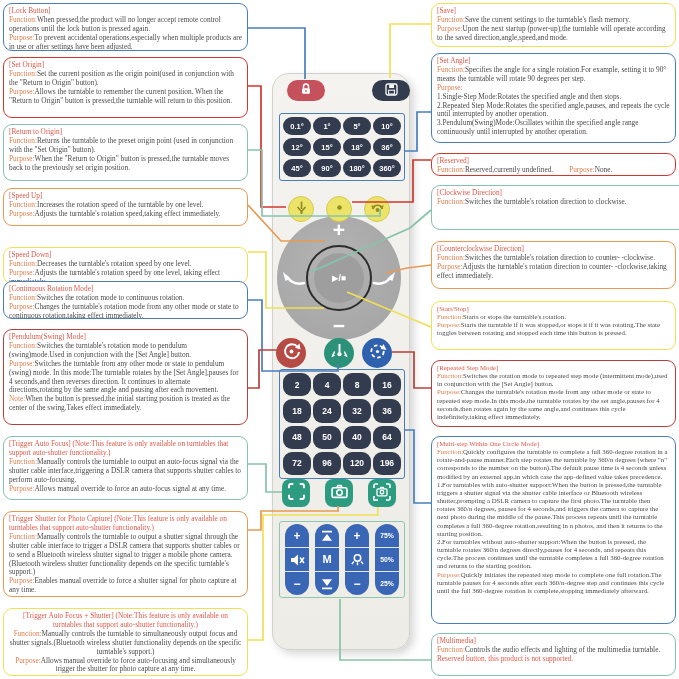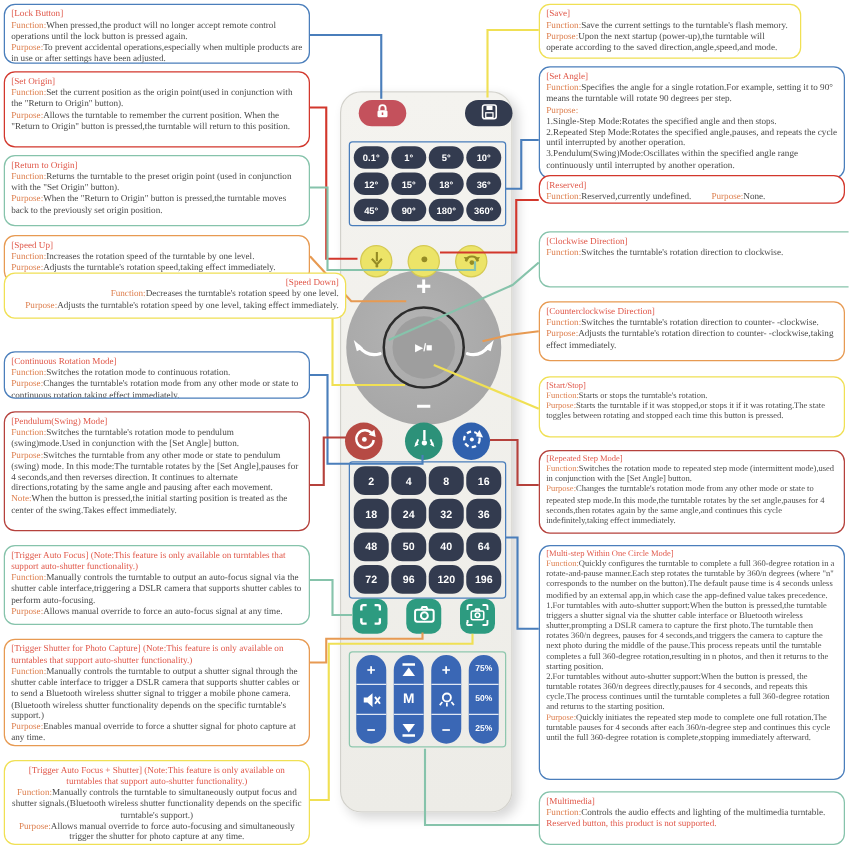--- a/index.html
+++ b/index.html
@@ -281,21 +281,21 @@
     <div class="abox" style="left: 3px; top: 124px; width: 245px; height: 57px; border-color: rgb(134, 195, 171);">
       <div class="atitle">[Return to Origin]</div>
       <div class="para"><span class="lbl">Function:</span>Returns the turntable to the preset origin point (used in conjunction with the "Set Origin" button).</div>
       <div class="para"><span class="lbl">Purpose:</span>When the "Return to Origin" button is pressed,the turntable moves back to the previously set origin position.</div>
     </div>
     <div class="abox" style="left: 3px; top: 188px; width: 245px; height: 38px; border-color: rgb(231, 154, 82);">
       <div class="atitle">[Speed Up]</div>
       <div class="para"><span class="lbl">Function:</span>Increases the rotation speed of the turntable by one level.</div>
       <div class="para"><span class="lbl">Purpose:</span>Adjusts the turntable's rotation speed,taking effect immediately.</div>
     </div>
-    <div class="abox" style="left: 3px; top: 218px; width: 274px; height: 37px; border-color: rgb(240, 224, 84); text-align: right;">
+    <div class="abox" style="left: 3px; top: 247px; width: 245px; height: 37px; border-color: rgb(240, 224, 84);">
       <div class="atitle">[Speed Down]</div>
       <div class="para"><span class="lbl">Function:</span>Decreases the turntable's rotation speed by one level.</div>
       <div class="para"><span class="lbl">Purpose:</span>Adjusts the turntable's rotation speed by one level, taking effect immediately.</div>
     </div>
     <div class="abox" style="left: 3px; top: 281px; width: 245px; height: 38px; border-color: rgb(74, 126, 187);">
       <div class="atitle">[Continuous Rotation Mode]</div>
       <div class="para"><span class="lbl">Function:</span>Switches the rotation mode to continuous rotation.</div>
       <div class="para"><span class="lbl">Purpose:</span>Changes the turntable's rotation mode from any other mode or state to continuous rotation,taking effect immediately.</div>
     </div>
     <div class="abox" style="left: 3px; top: 329px; width: 245px; height: 96px; border-color: rgb(181, 65, 60);">
@@ -312,34 +312,34 @@
     <div class="abox" style="left: 3px; top: 511px; width: 245px; height: 86px; border-color: rgb(231, 154, 82);">
       <div class="atitle">[Trigger Shutter for Photo Capture] (Note:This feature is only available on turntables that support auto-shutter functionality.)</div>
       <div class="para"><span class="lbl">Function:</span>Manually controls the turntable to output a shutter signal through the shutter cable interface to trigger a DSLR camera that supports shutter cables or to send a Bluetooth wireless shutter signal to trigger a mobile phone camera.(Bluetooth wireless shutter functionality depends on the specific turntable's support.)</div>
       <div class="para"><span class="lbl">Purpose:</span>Enables manual override to force a shutter signal for photo capture at any time.</div>
     </div>
     <div class="abox" style="left: 3px; top: 608px; width: 245px; height: 68px; border-color: rgb(240, 224, 84); text-align: center;">
       <div class="atitle">[Trigger Auto Focus + Shutter] (Note:This feature is only available on turntables that support auto-shutter functionality.)</div>
       <div class="para"><span class="lbl">Function:</span>Manually controls the turntable to simultaneously output focus and shutter signals.(Bluetooth wireless shutter functionality depends on the specific turntable's support.)</div>
       <div class="para"><span class="lbl">Purpose:</span>Allows manual override to force auto-focusing and simultaneously trigger the shutter for photo capture at any time.</div>
     </div>
-    <div class="abox" style="left: 431px; top: 3px; width: 210px; height: 44px; border-color: rgb(240, 224, 84);">
+    <div class="abox" style="left: 431px; top: 3px; width: 245px; height: 44px; border-color: rgb(240, 224, 84);">
       <div class="atitle">[Save]</div>
       <div class="para"><span class="lbl">Function:</span>Save the current settings to the turntable's flash memory.</div>
       <div class="para"><span class="lbl">Purpose:</span>Upon the next startup (power-up),the turntable will operate according to the saved direction,angle,speed,and mode.</div>
     </div>
     <div class="abox" style="left: 431px; top: 53px; width: 245px; height: 90px; border-color: rgb(74, 126, 187);">
       <div class="atitle">[Set Angle]</div>
       <div class="para"><span class="lbl">Function:</span>Specifies the angle for a single rotation.For example, setting it to 90° means the turntable will rotate 90 degrees per step.</div>
       <div class="para"><span class="lbl">Purpose:</span></div>
       <div class="para">1.Single-Step Mode:Rotates the specified angle and then stops.</div>
       <div class="para">2.Repeated Step Mode:Rotates the specified angle,pauses, and repeats the cycle until interrupted by another operation.</div>
       <div class="para">3.Pendulum(Swing)Mode:Oscillates within the specified angle range continuously until interrupted by another operation.</div>
     </div>
-    <div class="abox" style="left: 431px; top: 140px; width: 245px; height: 23px; border-color: rgb(210, 55, 44);"><div class="atitle">[Reserved]</div><span class="para inline"><span class="lbl">Function:</span>Reserved,currently undefined.</span><span class="para inline"><span class="lbl">Purpose:</span>None.</span></div>
+    <div class="abox" style="left: 431px; top: 153px; width: 245px; height: 23px; border-color: rgb(210, 55, 44);"><div class="atitle">[Reserved]</div><span class="para inline"><span class="lbl">Function:</span>Reserved,currently undefined.</span><span class="para inline"><span class="lbl">Purpose:</span>None.</span></div>
     <div class="abox" style="left: 431px; top: 185px; width: 284px; height: 45px; border-color: rgb(134, 195, 171);">
       <div class="atitle">[Clockwise Direction]</div>
       <div class="para"><span class="lbl">Function:</span>Switches the turntable's rotation direction to clockwise.</div>
     </div>
     <div class="abox" style="left: 431px; top: 241px; width: 245px; height: 48px; border-color: rgb(231, 154, 82);">
       <div class="atitle">[Counterclockwise Direction]</div>
       <div class="para"><span class="lbl">Function:</span>Switches the turntable's rotation direction to counter- -clockwise.</div>
       <div class="para"><span class="lbl">Purpose:</span>Adjusts the turntable's rotation direction to counter- -clockwise,taking effect immediately.</div>
     </div>
     <div class="abox small" style="left: 431px; top: 301px; width: 245px; height: 49px; border-color: rgb(240, 224, 84);">

